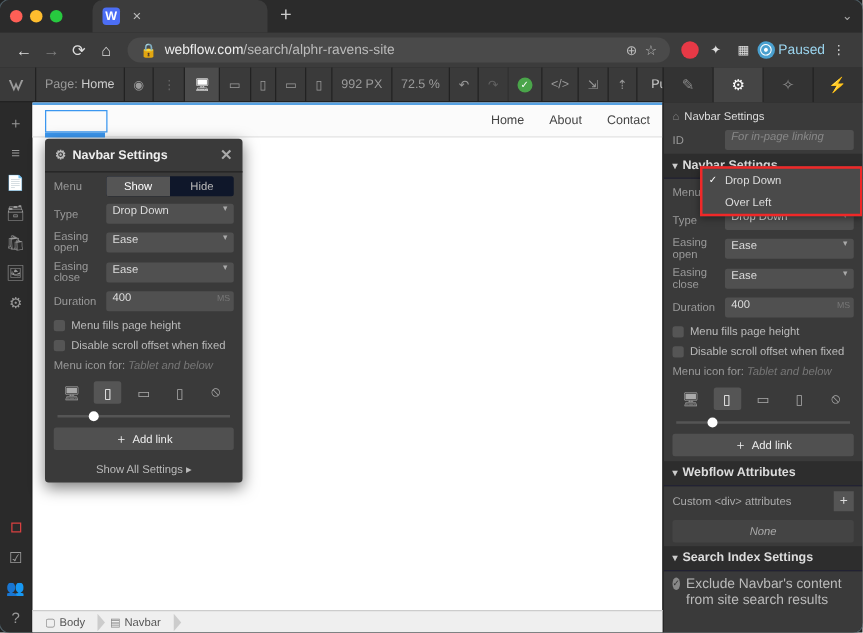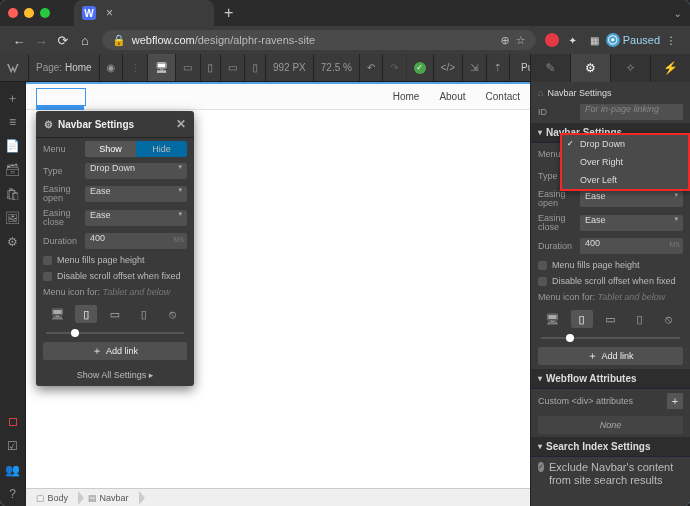--- a/index.html
+++ b/index.html
@@ -74,21 +74,21 @@
   .right-tabs-row .rt{flex:1;display:flex;align-items:center;justify-content:center;color:#888;font-size:12px;border-right:1px solid var(--webflow-border);}
   .right-tabs-row .rt:last-child{border-right:none;}
   .right-tabs-row .rt.active{background:#454545;color:#fff;}
 
   .rightwrap .section-h { background:#2d2d2d; padding:4px 7px; display:flex; align-items:center; color:#ddd; font-size:10px; border-bottom:1px solid #223; font-weight:bold;}
   .rightwrap .section-h .chev{margin-right:4px;color:#ccc;font-size:8px;}
   .row { display:flex; align-items:center; padding:3px 7px; font-size:9px; color:var(--text-sub);}
   .row .lab { width:42px;}
   .row .input { flex:1; height:16px; background:var(--webflow-input); border-radius:2px; color:#ddd; display:flex; align-items:flex-start; padding:0 5px; position:relative;}
   .row .input .caret{margin-left:auto;color:#aaa;font-size:7px;}
-  .toggle { flex:1; display:flex; height:16px; border-radius:2px; overflow:hidden; background:#0369a1;justify-content:space-between;}
+  .toggle { flex:1; display:flex; height:16px; border-radius:2px; overflow:hidden; background:#0f172a;justify-content:space-between;}
   .toggle div{flex:1; display:flex; align-items:center; justify-content:center; font-size:9px; color:#bbb;}
   .toggle div.active{background:#555;color:#fff;}
   .chk-row{display:flex;align-items:center;padding:3px 7px;font-size:9px;color:#bbb;}
   .chk-row .chk{width:9px;height:9px;background:#555;border-radius:2px;margin-right:5px;}
   .icon-row{display:flex;justify-content:space-around;padding:5px 7px;}
   .icon-row .d{width:22px;height:18px;display:flex;align-items:center;justify-content:center;color:#aaa;font-size:11px;}
   .icon-row .d.active{background:#555;border-radius:2px;color:#fff;}
   .slider{padding:4px 10px;}
   .slider .track{height:2px;background:#555;position:relative;}
   .slider .knob{width:8px;height:8px;border-radius:50%;background:#fff;position:relative;top:-3px;left:18%;}
@@ -142,21 +142,21 @@
   </div>
 
   <div class="addrbar">
     <div class="ic">←</div>
     <div class="ic" style="opacity:.4">→</div>
     <div class="ic">⟳</div>
     <div class="ic">⌂</div>
     <div class="urlbox">
       <span class="lock">🔒</span>
       <span class="urlhost">webflow.com</span>
-        <span>/design/alphr-ravens-site</span>
+        <span>/search/alphr-ravens-site</span>
       <span style="margin-left:auto">⊕</span>
       <span style="margin-left:6px">☆</span>
     </div>
     <div class="ext">
       <div class="ic" style="background:#e63946;color:#fff;border-radius:50%;width:14px;height:14px"></div>
       <div class="ic">✦</div>
       <div class="ic">▦</div>
       <div class="paused">
         <div class="av">⦿</div>
         <span>Paused</span>
@@ -335,21 +335,20 @@
           <span class="chev">▾</span>
           <span>Search Index Settings</span>
         </div>
       <div class="exclude">
         <div class="chk">✓</div>
         <div class="txt">Exclude Navbar's content from site search results</div>
       </div>
 
       <div class="dropdown-pop">
         <div class="item sel">Drop Down</div>
-        <div class="item">Over Right</div>
         <div class="item">Over Left</div>
       </div>
     </div>
 
     <div class="breadcrumb">
       <div class="bc">
           <span class="ic">▢</span>
           <span>Body</span>
         </div>
       <div class="bc">

